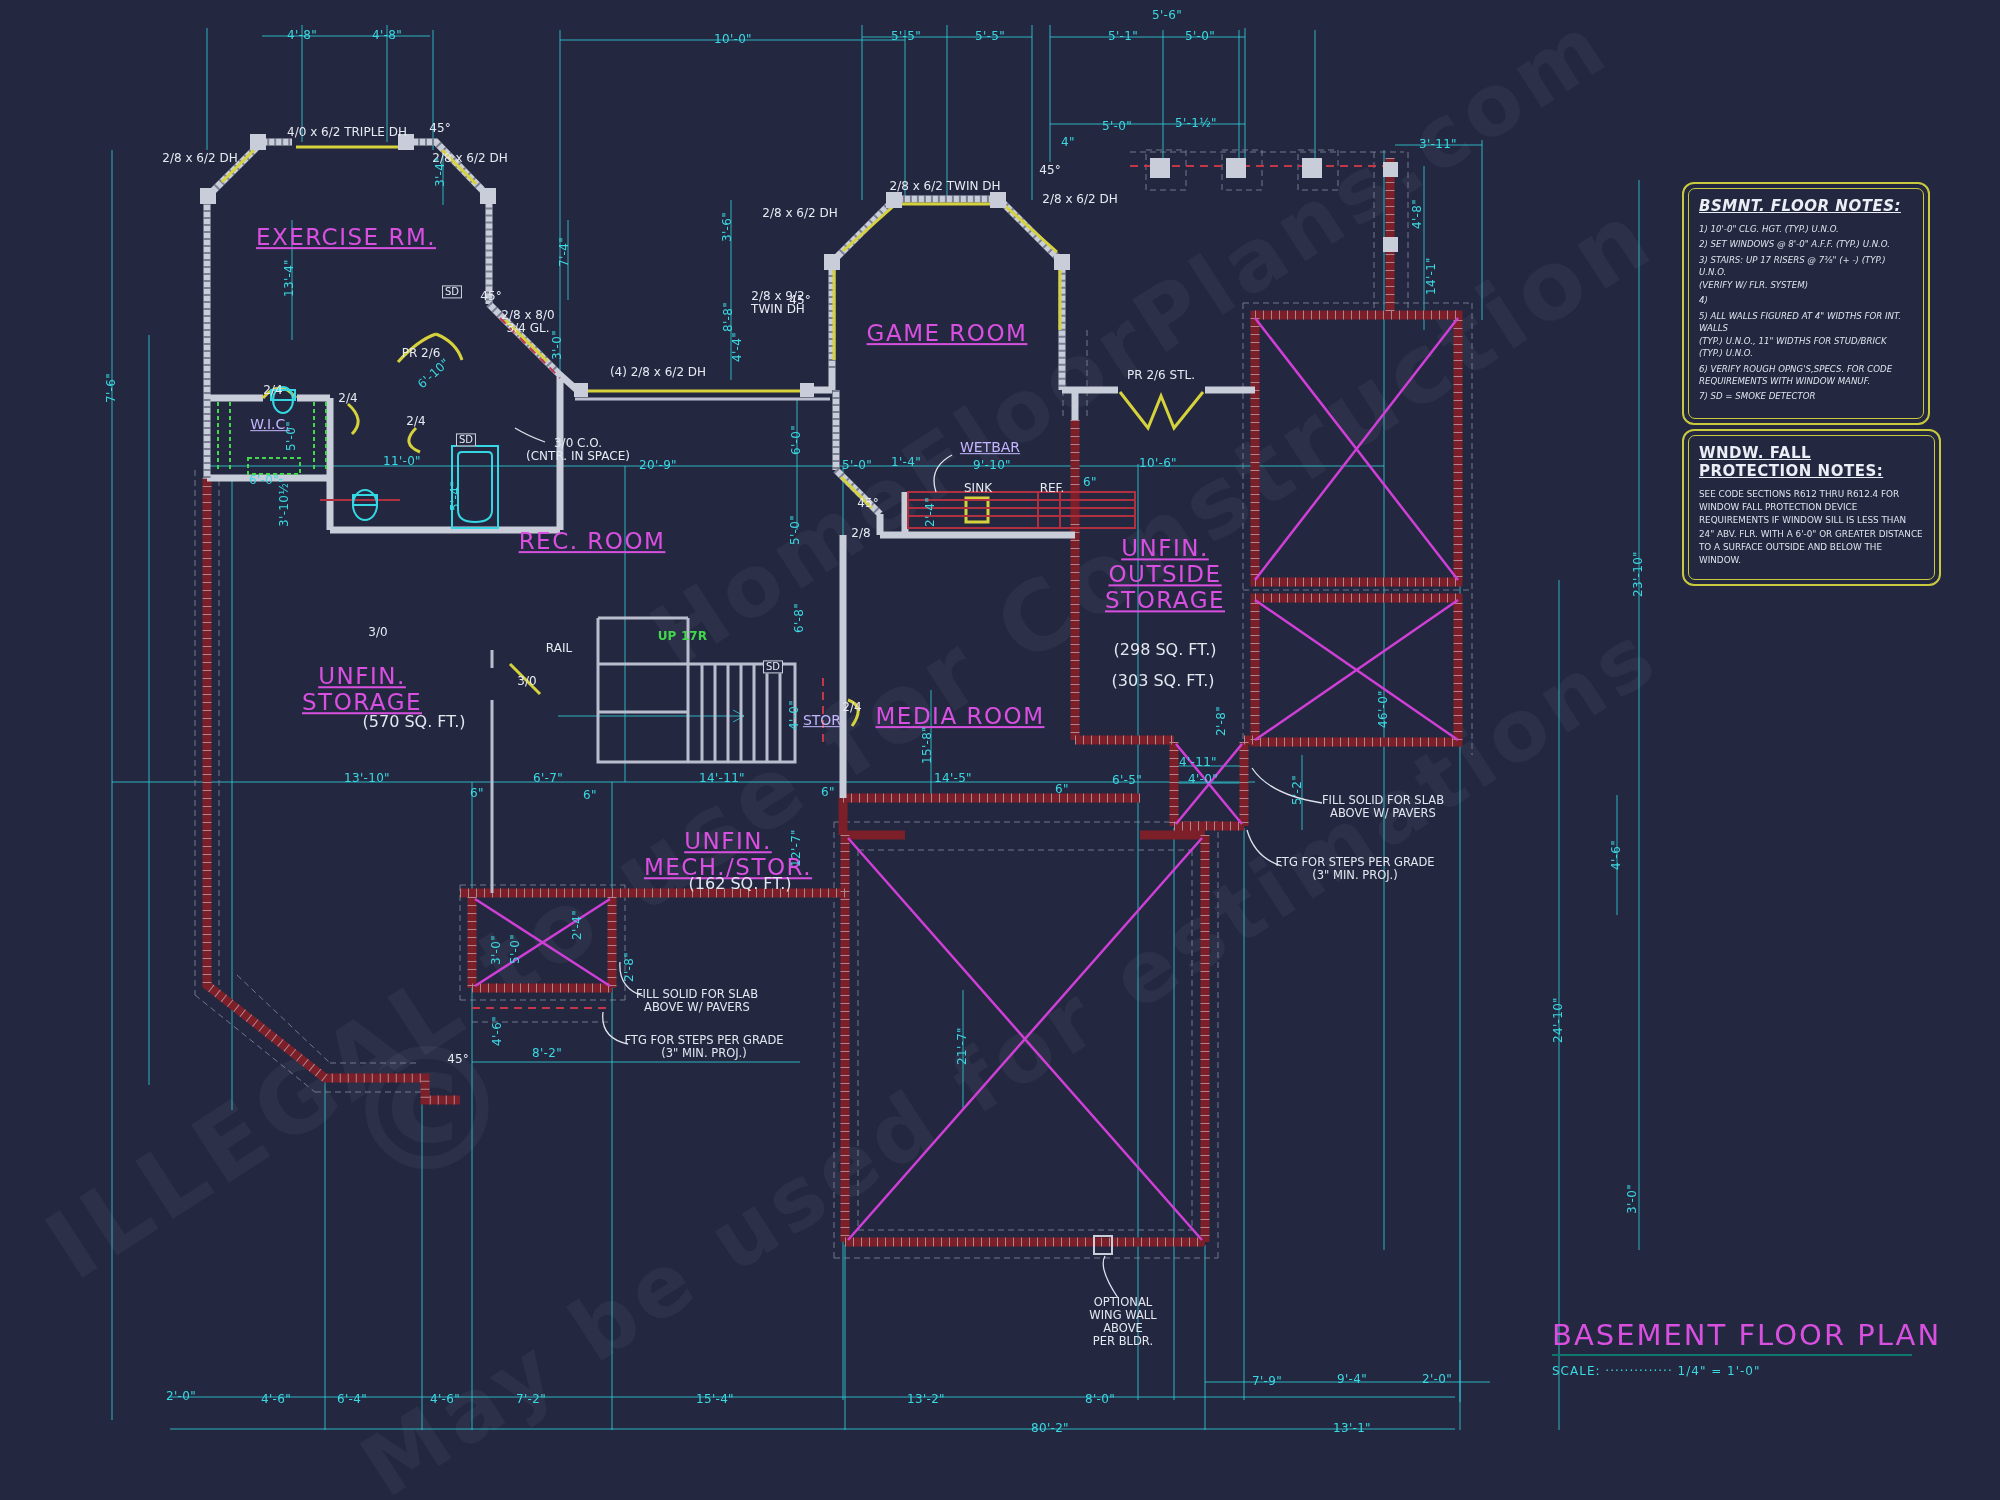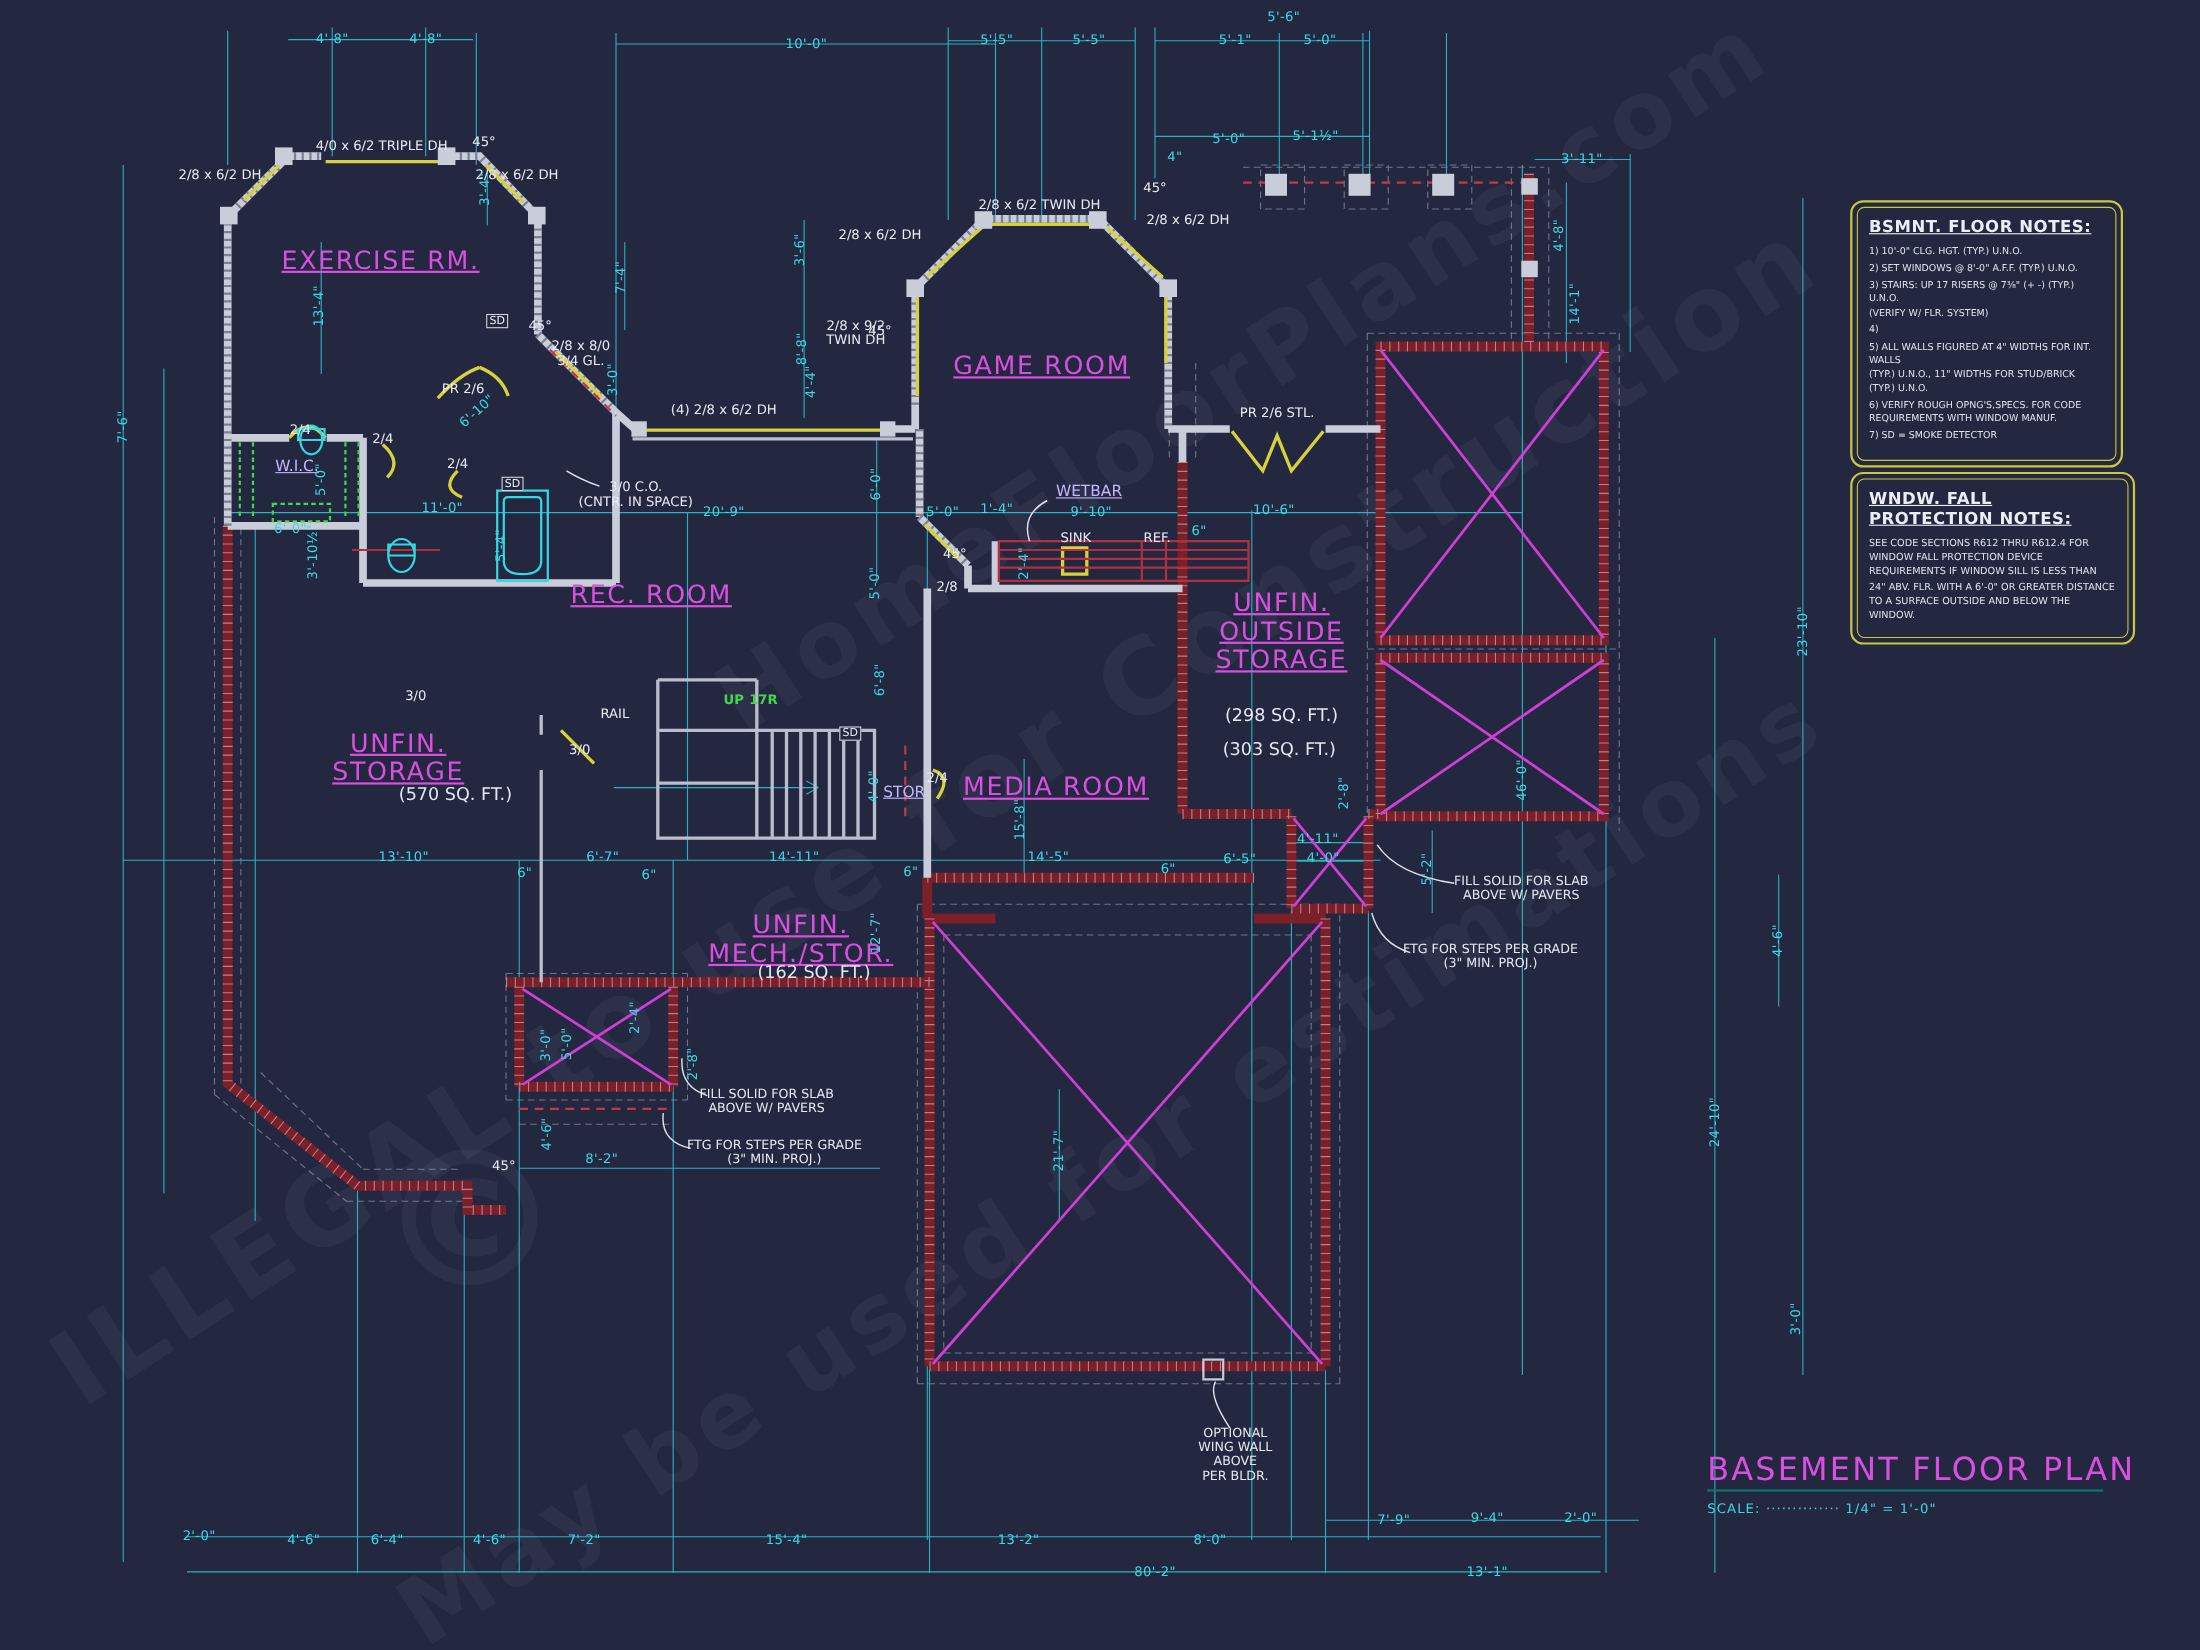--- a/index.html
+++ b/index.html
@@ -337,21 +337,21 @@
       <div class="pl dim" style="left: 715px; top: 1400px; transform: translate(-50%, -50%);">15'-4"</div>
       <div class="pl dim" style="left: 926px; top: 1400px; transform: translate(-50%, -50%);">13'-2"</div>
       <div class="pl dim" style="left: 1100px; top: 1400px; transform: translate(-50%, -50%);">8'-0"</div>
       <div class="pl dim" style="left: 1267px; top: 1382px; transform: translate(-50%, -50%);">7'-9"</div>
       <div class="pl dim" style="left: 1352px; top: 1380px; transform: translate(-50%, -50%);">9'-4"</div>
       <div class="pl dim" style="left: 1437px; top: 1380px; transform: translate(-50%, -50%);">2'-0"</div>
       <div class="pl dim" style="left: 1050px; top: 1429px; transform: translate(-50%, -50%);">80'-2"</div>
       <div class="pl dim" style="left: 1352px; top: 1429px; transform: translate(-50%, -50%);">13'-1"</div>
     </div>
 
-  <div class="notebox" id="notes1" style="left:1682px;top:182px;width:236px;">
+  <div class="notebox" id="notes1" style="left:1682px;top:182px;width:236px;font-style:italic;">
     <div class="inner">
       <h3>BSMNT. FLOOR NOTES:</h3>
       <div id="notes1-list">
           <div class="note-line">1) 10'-0"  CLG. HGT. (TYP.) U.N.O.</div>
           <div class="note-line">2) SET WINDOWS @ 8'-0" A.F.F. (TYP.) U.N.O.</div>
           <div class="note-line">3) STAIRS: UP 17 RISERS @ 7⅜" (+ -) (TYP.) U.N.O.
      (VERIFY W/ FLR. SYSTEM)</div>
           <div class="note-line">4)</div>
           <div class="note-line">5) ALL WALLS FIGURED AT 4" WIDTHS FOR INT. WALLS
      (TYP.) U.N.O., 11" WIDTHS FOR STUD/BRICK

